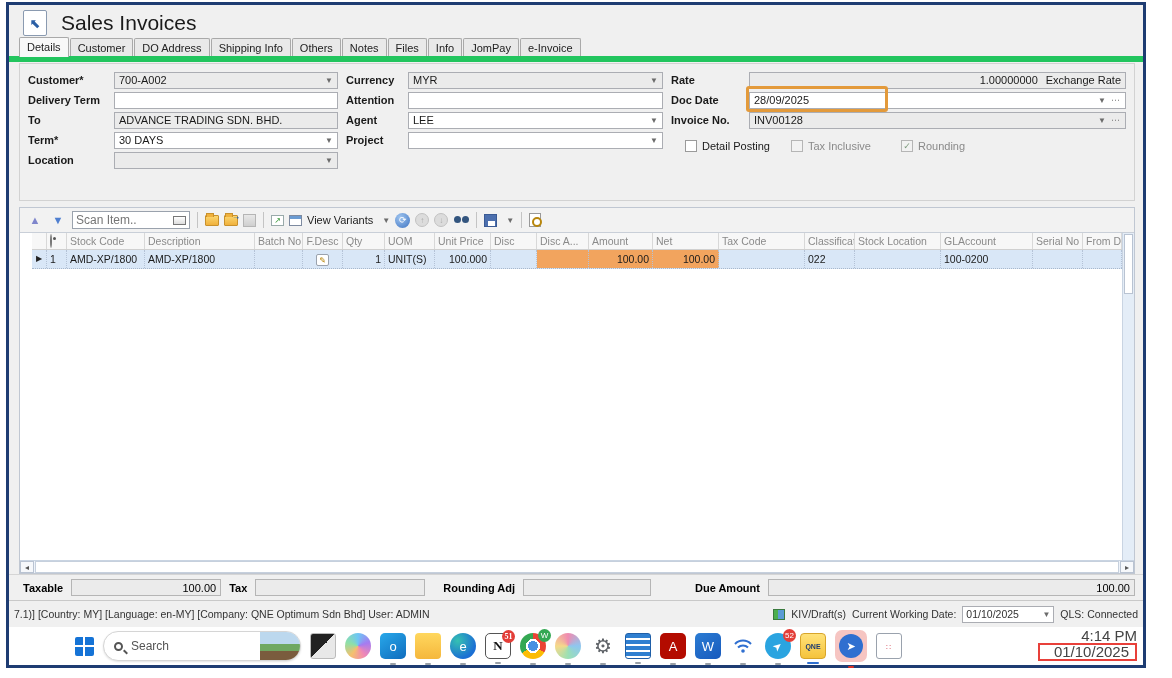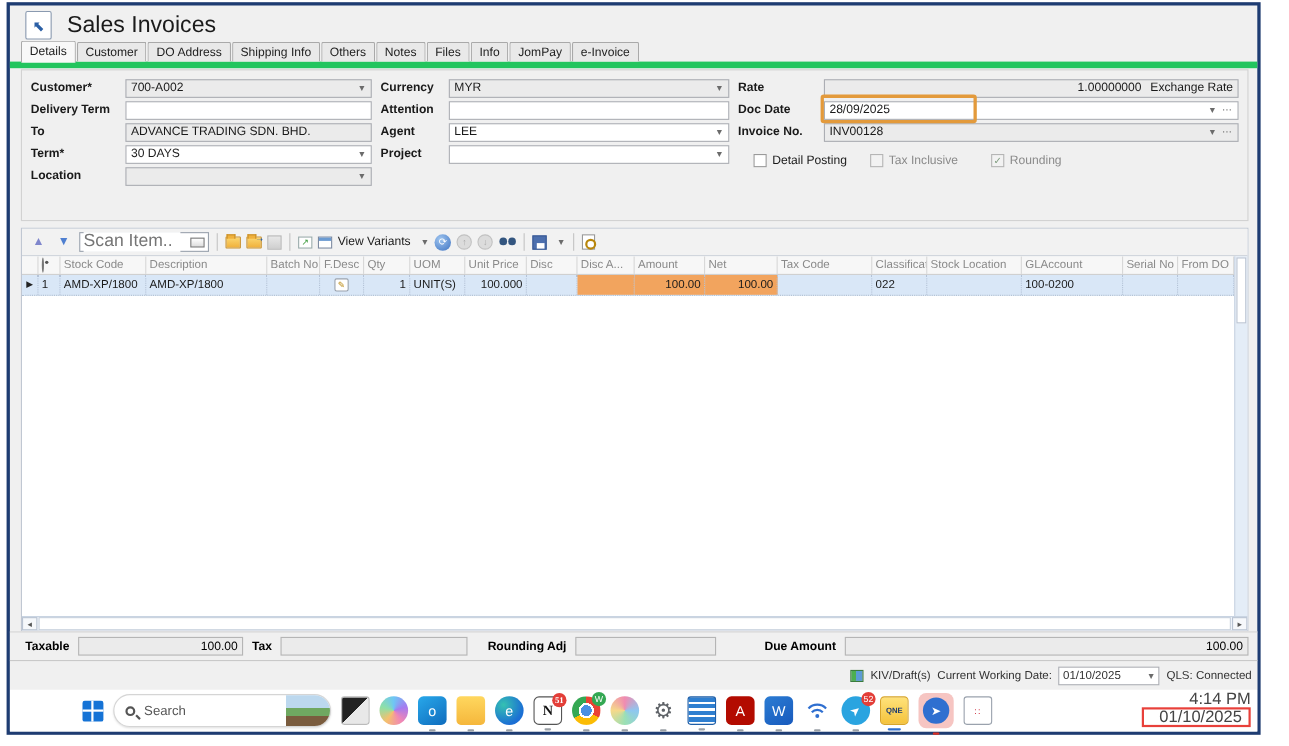--- a/index.html
+++ b/index.html
@@ -42,21 +42,21 @@
   .chk.dis .box { background:#f2f2f2; border-color:#b5b5b5; }
   .chk .lbl { color:#1a1a1a; }
   .chk.dis .lbl { color:#8a8a8a; }
 
   
   .gridpanel { flex:1; margin:6px 8px 0 10px; border:1px solid #c0c7d2; background:#fff; display:flex; flex-direction:column; min-height:0; }
   .toolbar { height:25px; background:#f2f2f2; border-bottom:1px solid #c9cfd8; display:flex; align-items:center; padding:0 6px; gap:5px; font-size:11px; }
   .tbtn { width:18px; height:18px; display:flex; align-items:center; justify-content:center; font-size:11px; cursor:default; }
   .arrow-up { color:#7f86cc; } .arrow-dn { color:#4f7fd0; }
   .scan { width:118px; height:18px; border:1px solid #9aa2ad; background:#fff; display:flex; align-items:center; padding:0 3px; }
-  .scan input { border:none; outline:none; width:88px; font-size:16px; font-family:"Liberation Sans",sans-serif; color:#444; }
+  .scan input { border:none; outline:none; width:88px; font-size:12px; font-family:"Liberation Sans",sans-serif; color:#444; }
   .kbd-ico { margin-left:auto; width:13px; height:9px; border:1px solid #777; background:linear-gradient(#fff,#ddd); }
   .sep { width:1px; height:16px; background:#c4c4c4; margin:0 2px; }
   .folder { width:14px; height:11px; background:linear-gradient(#fbd66f,#f0b13c); border:1px solid #c9912c; border-radius:1px; position:relative; }
   .folder::before { content:""; position:absolute; top:-3px; left:0; width:6px; height:3px; background:#f0b13c; border:1px solid #c9912c; border-bottom:none; }
   .folder.fwd::after { content:"➝"; position:absolute; right:-2px; top:-2px; font-size:7px; color:#2b5fa5; }
   .ico-gray { width:13px; height:13px; background:linear-gradient(#e8e8e8,#cfcfcf); border:1px solid #b5b5b5; }
   .win-ico { width:13px; height:11px; background:#fff; border:1px solid #7d8aa0; position:relative; }
   .win-ico::before { content:""; position:absolute; left:0; top:0; right:0; height:3px; background:#6b9bd2; }
   .expand-ico { width:13px; height:11px; background:#fff; border:1px solid #9aa; display:flex; align-items:center; justify-content:center; font-size:8px; color:#3a9a3a; }
   .vv-label { color:#222; }
@@ -64,21 +64,21 @@
   .circ-dis { width:14px; height:14px; border-radius:50%; background:#dcdcdc; border:1px solid #c2c2c2; color:#aaa; font-size:8px; display:flex; align-items:center; justify-content:center; }
   .binoc { width:16px; height:8px; position:relative; }
   .binoc::before { content:""; position:absolute; left:1px; top:0; width:7px; height:7px; border-radius:50%; background:#33557f; box-shadow:8px 0 0 #33557f; }
   .save { width:13px; height:13px; background:#4c6fae; border:1px solid #3a5a94; position:relative; }
   .save::after { content:""; position:absolute; left:3px; bottom:0; width:7px; height:5px; background:#fff; }
   .preview { width:12px; height:14px; background:#fff; border:1px solid #999; position:relative; }
   .preview::after { content:""; position:absolute; right:-2px; bottom:-1px; width:6px; height:6px; border:2px solid #b8860b; border-radius:50%; }
 
   
   .gridwrap { display:flex; flex:1; min-height:0; }
-  .gtable { flex:1; display:flex; flex-direction:column; overflow:hidden; }
+  .gtable { flex:1; display:flex; flex-direction:column; overflow:hidden;margin-left:12px; }
   .ghead, .grow { display:flex; }
   .ghead { height:17px; background:#f7f7f7; border-bottom:1px solid #d0d0d0; }
   .hcell { font-size:10.5px; color:#8a8a8a; padding:2px 3px 0; border-right:1px solid #d8d8d8; white-space:nowrap; overflow:hidden; }
   .grow { height:19px; background:#d9e7f7; border-bottom:1px dotted #a8b8cc; }
   .gcell { font-size:10.5px; color:#1a1a1a; padding:3px 3px 0; border-right:1px dotted #b4c2d6; white-space:nowrap; overflow:hidden; }
   .gcell.orange { background:#f2a45e; }
   .num { text-align:right; }
   .c-ind{width:15px;} .c-num{width:20px;} .c-stock{width:78px;} .c-desc{width:110px;} .c-batch{width:48px;}
   .c-fdesc{width:40px; text-align:center;} .c-qty{width:42px;} .c-uom{width:50px;} .c-uprice{width:56px;}
   .c-disc{width:46px;} .c-disca{width:52px;} .c-amt{width:64px;} .c-net{width:66px;} .c-tax{width:86px;}
@@ -375,20 +375,21 @@
     <div class="tfld w-radj">
         <span class="val-right"></span>
       </div>
     <span class="tlabel" style="margin-left:36px;">Due Amount</span>
     <div class="tfld w-due">
         <span class="val-right">100.00</span>
       </div>
   </div>
 
   <div class="statusbar">
+    <span>7.1)]  [Country: MY]  [Language: en-MY]  [Company: QNE Optimum Sdn Bhd]  User: ADMIN</span>
     <div class="statusright">
       <span class="kiv-ico"></span>
       <span>KIV/Draft(s)</span>
       <span>Current Working Date:</span>
       <div class="combo">
         <span>01/10/2025</span>
         <span class="caret">▼</span>
       </div>
       <span>QLS: Connected</span>
     </div>

